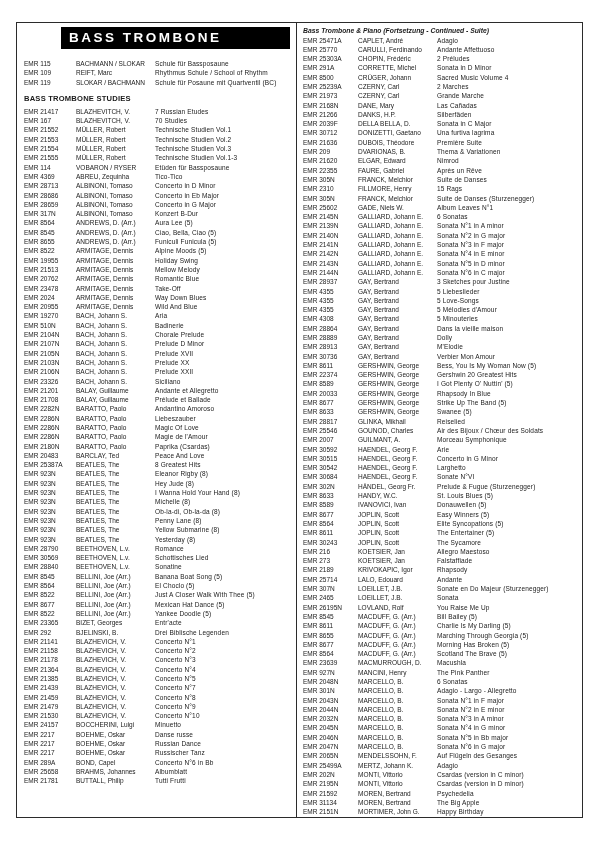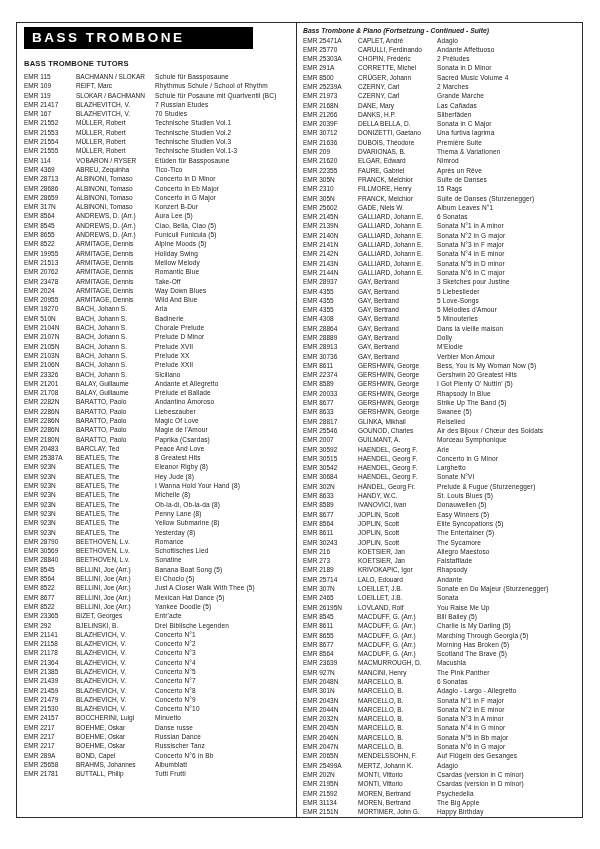--- a/index.html
+++ b/index.html
@@ -33,20 +33,21 @@
   .title-bar {
     background: #000000;
     color: #ffffff;
     font-weight: bold;
     font-size: 13.5px;
     letter-spacing: 2.5px;
     padding: 3px 8px 4px 8px;
     width: 229px;
     margin-bottom: 10px;
     white-space: nowrap;
+    margin-left: 37px;
   }
   .section-heading {
     font-weight: bold;
     font-size: 7.6px;
     line-height: 9px;
     margin: 7px 0 4px 0;
     letter-spacing: 0.2px;
     white-space: nowrap;
   }
   .section-heading.first { margin-top: 2px; }
@@ -73,39 +74,39 @@
   .col-right .c-comp { flex-basis: 79px; }
 </style>
 </head>
 <body>
 
 <div class="frame">
 
   <div class="col col-left">
     <div class="title-bar">BASS TROMBONE</div>
 
-    <div class="section-heading first">BASS TROMBONE TUTORS</div>
     <div class="rows">
         <div class="row">
           <span class="c-code">EMR 115</span>
           <span class="c-comp">BACHMANN / SLOKAR</span>
           <span class="c-title">Schule für Bassposaune</span>
         </div>
         <div class="row">
           <span class="c-code">EMR 109</span>
           <span class="c-comp">REIFT, Marc</span>
           <span class="c-title">Rhythmus Schule / School of Rhythm</span>
         </div>
         <div class="row">
           <span class="c-code">EMR 119</span>
           <span class="c-comp">SLOKAR / BACHMANN</span>
           <span class="c-title">Schule für Posaune mit Quartventil (BC)</span>
         </div>
       </div>
 
+    <div class="section-heading">BASS TROMBONE STUDIES</div>
     <div class="rows">
         <div class="row">
           <span class="c-code">EMR 21417</span>
           <span class="c-comp">BLAZHEVITCH, V.</span>
           <span class="c-title">7 Russian Etudes</span>
         </div>
         <div class="row">
           <span class="c-code">EMR 167</span>
           <span class="c-comp">BLAZHEVITCH, V.</span>
           <span class="c-title">70 Studies</span>

